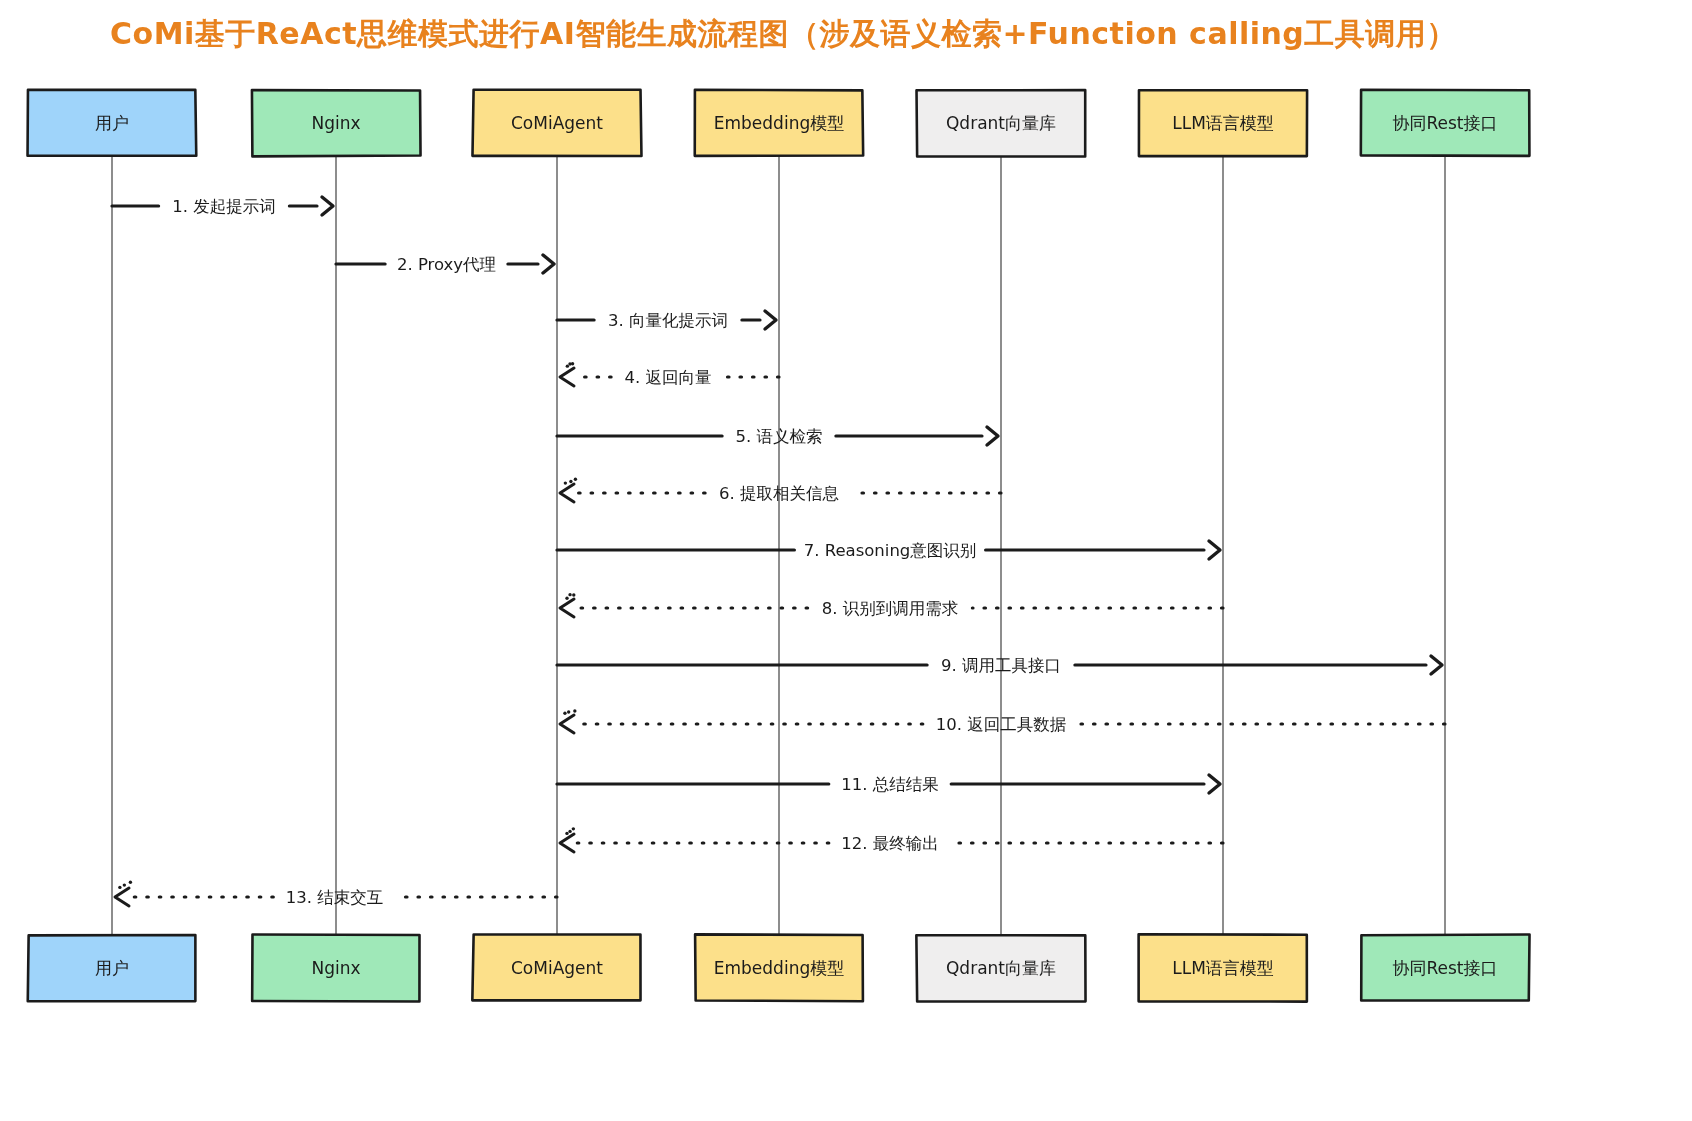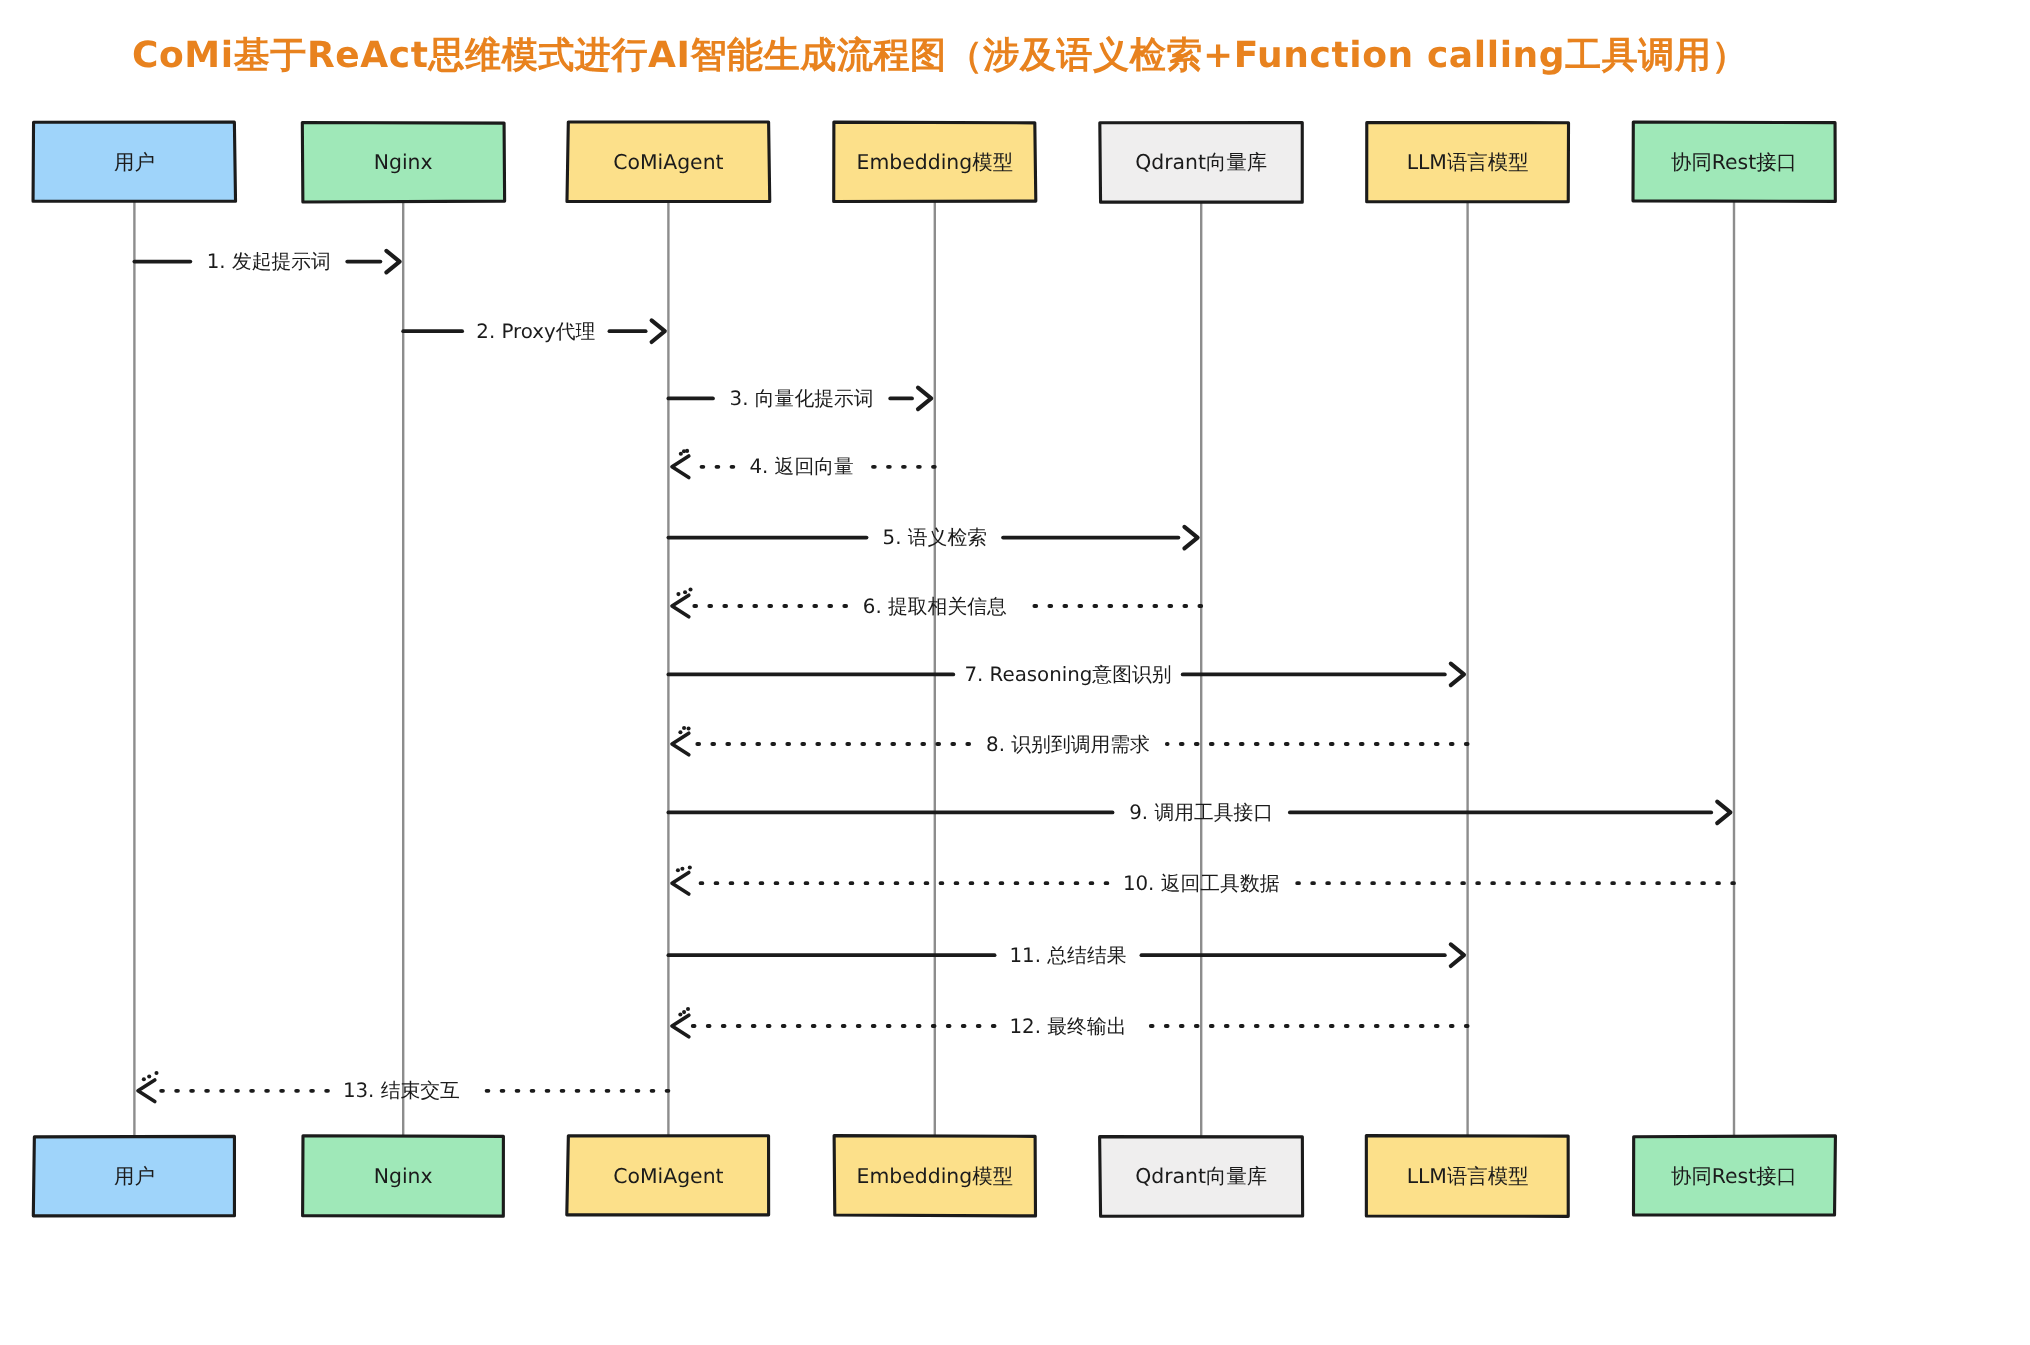--- a/index.html
+++ b/index.html
@@ -4,21 +4,21 @@
 <title>Sequence Diagram</title>
 <style>
   html,body{margin:0;padding:0;}
   body{
     width:1692px;height:1121px;
     background:#ffffff;
     font-family:"DejaVu Sans","Liberation Sans",sans-serif;
     overflow:hidden;
     position:relative;
   }
-  #stage{position:absolute;left:0;top:12px;width:1692px;height:957px;}
+  #stage{position:absolute;left:0;top:0;width:1692px;height:957px;}
   svg#diagram{position:absolute;left:0;top:0;width:1692px;height:1121px;display:block;}
 
   .title-text{
     font-size:30px;
     font-weight:700;
     fill:#e8821e;
     font-family:"DejaVu Sans","Liberation Sans",sans-serif;
     letter-spacing:0.5px;
   }
   .actor-label{

